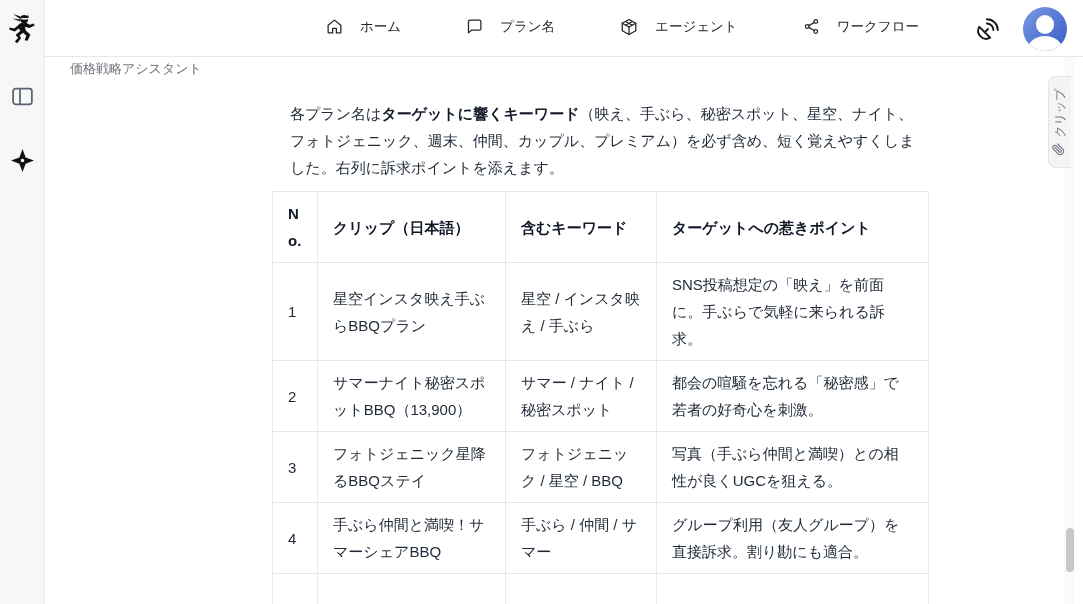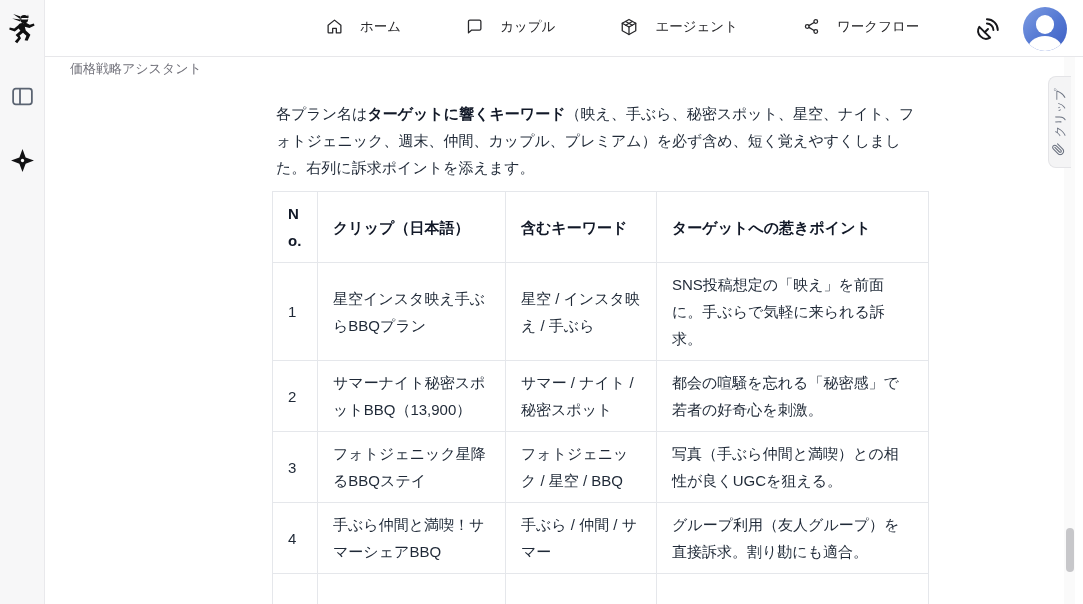--- a/index.html
+++ b/index.html
@@ -47,21 +47,21 @@
   .avatar .head{position:absolute;left:50%;top:20%;width:42%;height:42%;margin-left:-21%;background:#fff;border-radius:50%;}
   .avatar .shoulders{position:absolute;left:50%;top:68%;width:78%;height:60%;margin-left:-39%;background:#fff;border-radius:50%;}
 
   
   .assistant-title{
     position:absolute;left:70px;top:60px;font-size:13px;color:#71717a;z-index:2;
   }
   .message{
     position:absolute;left:272px;top:100px;width:656px;z-index:1;
   }
-  .intro{font-size:15px;line-height:27px;color:#1f2937;margin:0 0 10px 4px;}
+  .intro{font-size:15px;line-height:27px;color:#1f2937;margin:0 0 10px 18px;}
   .intro b{font-weight:700;color:#111827;}
 
   table.plans{
     width:656px;border-collapse:collapse;table-layout:fixed;background:#fff;
   }
   .plans th,.plans td{
     border:1px solid #e5e7eb;padding:8px 15px;font-size:15px;line-height:27px;
     vertical-align:middle;text-align:left;color:#1f2937;overflow-wrap:break-word;word-break:break-word;
   }
   .plans th{font-weight:700;color:#111827;}
@@ -126,21 +126,21 @@
           </svg>
         </span>
         <span class="nav-label">ホーム</span>
       </div>
       <div class="nav-item">
         <span>
           <svg width="17" height="17" viewBox="0 0 24 24" fill="none" stroke="#27272a" stroke-width="1.8" stroke-linecap="round" stroke-linejoin="round">
             <path d="M21 15a2 2 0 0 1-2 2H8l-4.5 4V5a2 2 0 0 1 2-2H19a2 2 0 0 1 2 2Z"></path>
           </svg>
         </span>
-        <span class="nav-label">カップル</span>
+        <span class="nav-label">プラン名</span>
       </div>
       <div class="nav-item">
         <span>
           <svg width="18" height="18" viewBox="0 0 24 24" fill="none" stroke="#27272a" stroke-width="1.7" stroke-linecap="round" stroke-linejoin="round">
             <path d="M12 2 21 7v10l-9 5-9-5V7Z"></path>
             <path d="M3 7l9 5 9-5"></path>
             <path d="M12 12v10"></path>
             <path d="M7.5 4.6l9 5"></path>
             <path d="M16.5 4.6l-9 5"></path>
           </svg>

